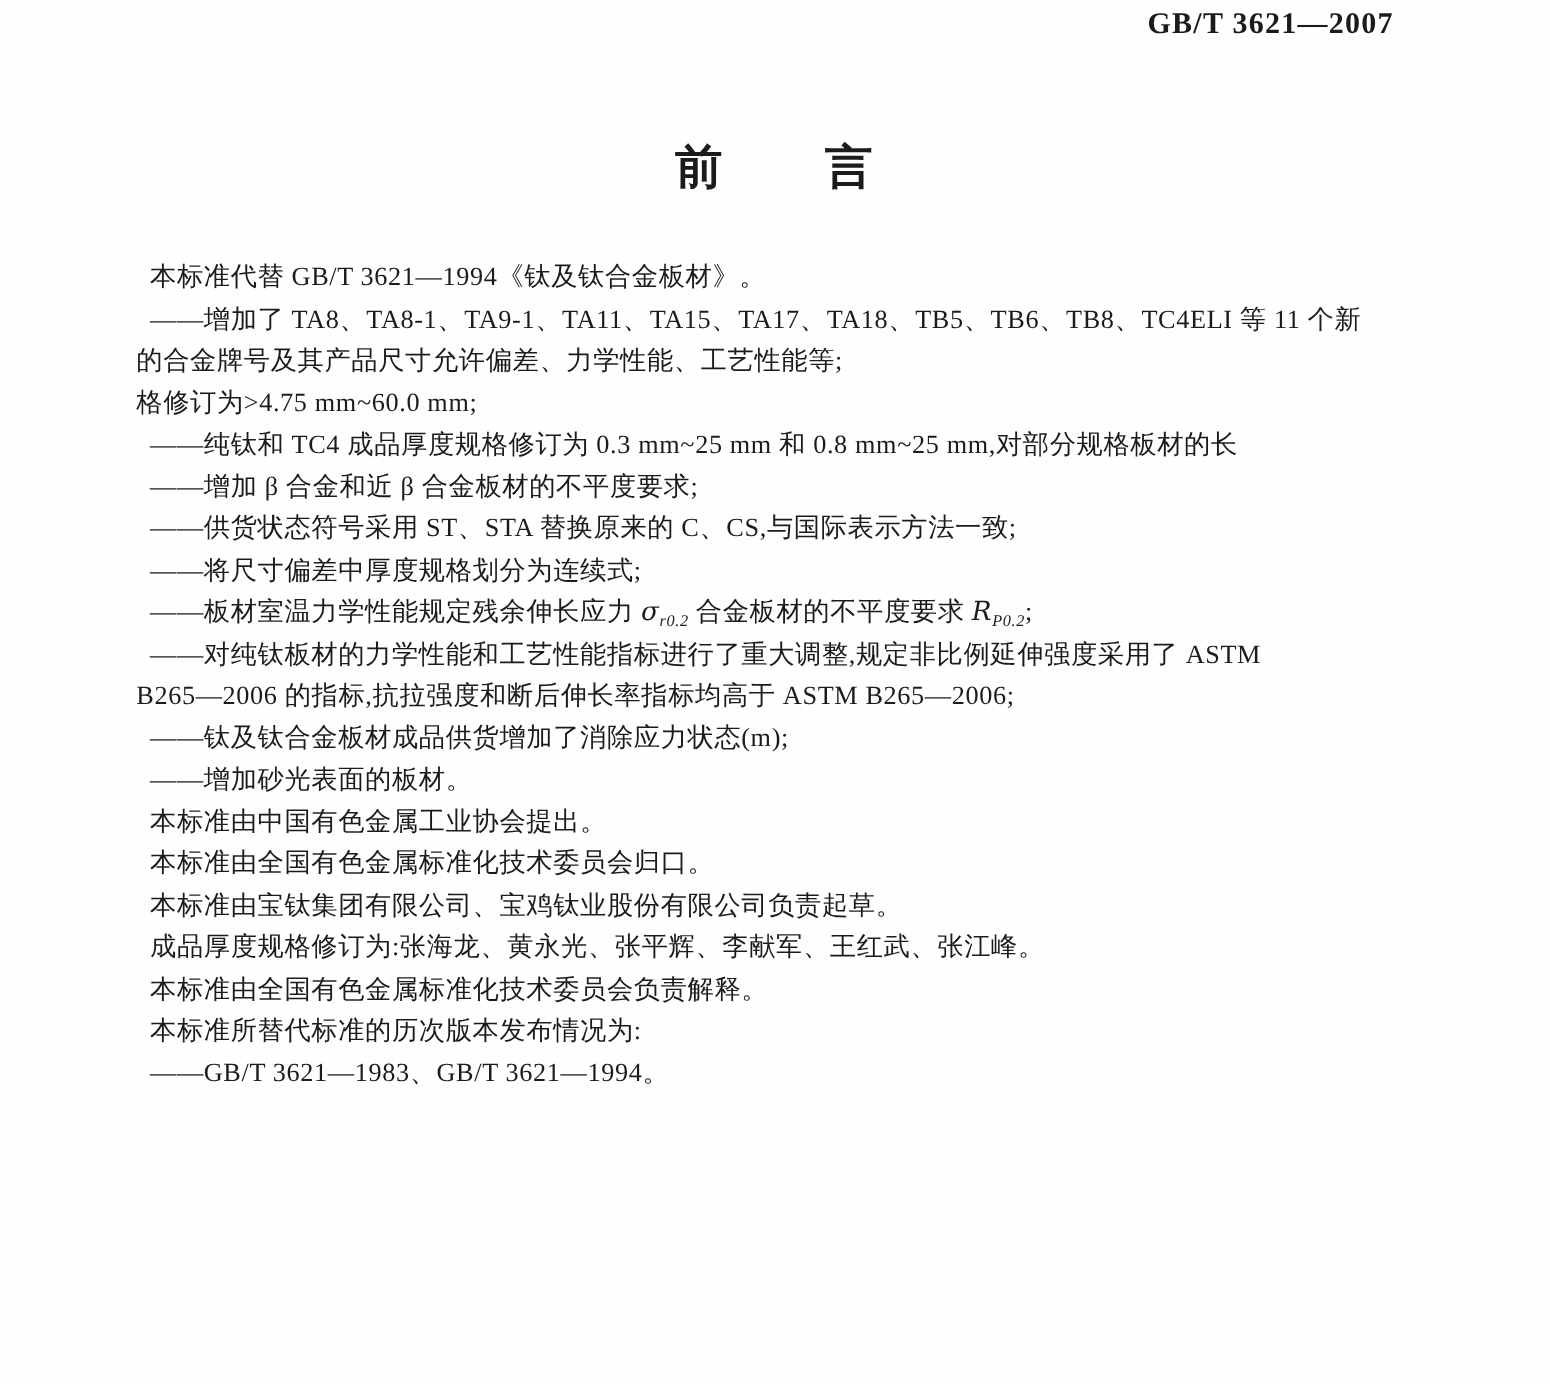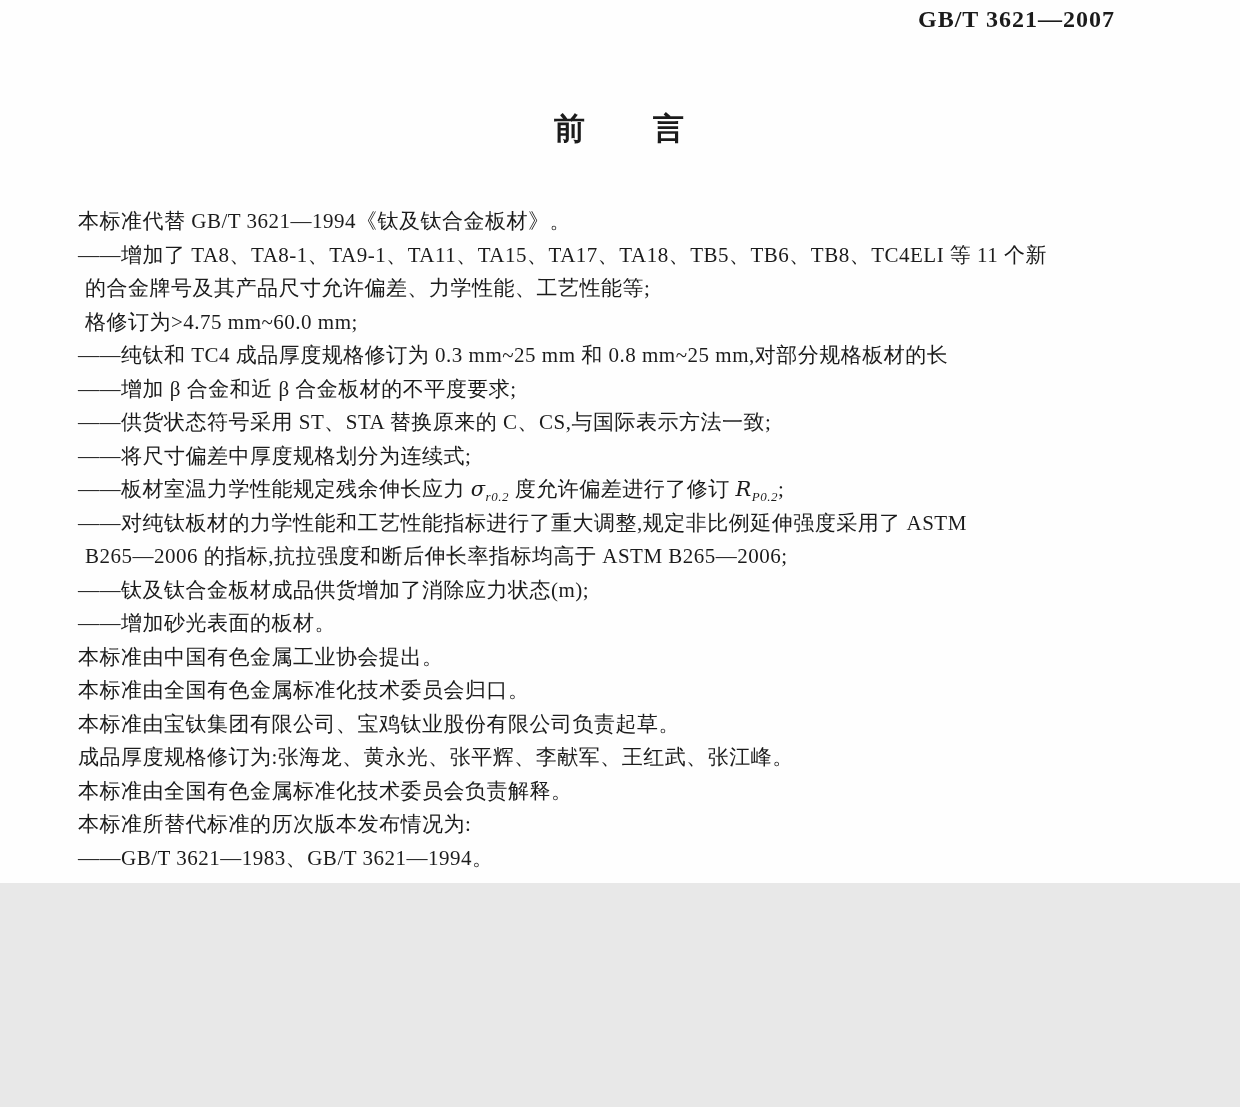--- a/index.html
+++ b/index.html
@@ -1,19 +1,19 @@
 <!DOCTYPE html>
 <html><head>
 <meta charset="utf-8">
 <style>
   html, body { margin:0; padding:0; background:#e8e8e8; }
   .page {
     position:relative;
     width:1240px;
-    height:883px;
+    height:1107px;
     margin:0 auto;
     background:#fefefe;
     color:#1b1b1b;
     font-family:"Liberation Serif","DejaVu Serif",serif;
     overflow:hidden;
   }
   .std-code {
     position:absolute;
     top:6px;
     left:918px;
@@ -23,38 +23,38 @@
     letter-spacing:1px;
     white-space:nowrap;
   }
   .doc-title {
     position:absolute;
     top:108px;
     left:0;
     width:100%;
     margin:0;
     text-align:center;
-    font-size:31px;
+    font-size:38px;
     font-weight:bold;
     letter-spacing:2px;
   }
   .body-block {
     position:absolute;
     top:205px;
     left:0;
     width:1240px;
   }
   .line {
     font-size:21px;
     line-height:33.5px;
     white-space:nowrap;
     letter-spacing:0.5px;
   }
-  .indent-para, .indent-dash { margin-left:78px; }
-  .indent-cont { margin-left:85px; }
+  .indent-para, .indent-dash { margin-left:120px; }
+  .indent-cont { margin-left:109px; }
   .var { font-style:italic; font-family:"DejaVu Serif",serif; }
   sub { font-size:13px; line-height:0;font-style:italic; }
 </style>
 </head>
 <body>
 
 <div class="page">
 
   <div class="std-code">GB/T 3621—2007</div>
 
@@ -63,21 +63,21 @@
   <div class="body-block">
     <div class="line indent-para">本标准代替 GB/T 3621—1994《钛及钛合金板材》。</div>
     <div class="line indent-dash">——增加了 TA8、TA8-1、TA9-1、TA11、TA15、TA17、TA18、TB5、TB6、TB8、TC4ELI 等 11 个新</div>
     <div class="line indent-cont">的合金牌号及其产品尺寸允许偏差、力学性能、工艺性能等;</div>
     <div class="line indent-cont">格修订为&gt;4.75 mm~60.0 mm;</div>
     <div class="line indent-dash">——纯钛和 TC4 成品厚度规格修订为 0.3 mm~25 mm 和 0.8 mm~25 mm,对部分规格板材的长</div>
     <div class="line indent-dash">——增加 β 合金和近 β 合金板材的不平度要求;</div>
     <div class="line indent-dash">——供货状态符号采用 ST、STA 替换原来的 C、CS,与国际表示方法一致;</div>
     <div class="line indent-dash">——将尺寸偏差中厚度规格划分为连续式;</div>
 
-    <div class="line indent-dash"><span>——板材室温力学性能规定残余伸长应力 </span><span class="var">σ</span><sub>r0.2</sub><span> 度允许偏差进行了修订 </span><span class="var">R</span><sub>P0.2</sub><span>;</span></div>
+    <div class="line indent-dash"><span>——板材室温力学性能规定残余伸长应力 </span><span class="var">σ</span><sub>r0.2</sub><span> 合金板材的不平度要求 </span><span class="var">R</span><sub>P0.2</sub><span>;</span></div>
 
     <div class="line indent-dash">——对纯钛板材的力学性能和工艺性能指标进行了重大调整,规定非比例延伸强度采用了 ASTM</div>
     <div class="line indent-cont">B265—2006 的指标,抗拉强度和断后伸长率指标均高于 ASTM B265—2006;</div>
     <div class="line indent-dash">——钛及钛合金板材成品供货增加了消除应力状态(m);</div>
     <div class="line indent-dash">——增加砂光表面的板材。</div>
     <div class="line indent-para">本标准由中国有色金属工业协会提出。</div>
     <div class="line indent-para">本标准由全国有色金属标准化技术委员会归口。</div>
     <div class="line indent-para">本标准由宝钛集团有限公司、宝鸡钛业股份有限公司负责起草。</div>
     <div class="line indent-para">成品厚度规格修订为:张海龙、黄永光、张平辉、李献军、王红武、张江峰。</div>
     <div class="line indent-para">本标准由全国有色金属标准化技术委员会负责解释。</div>

